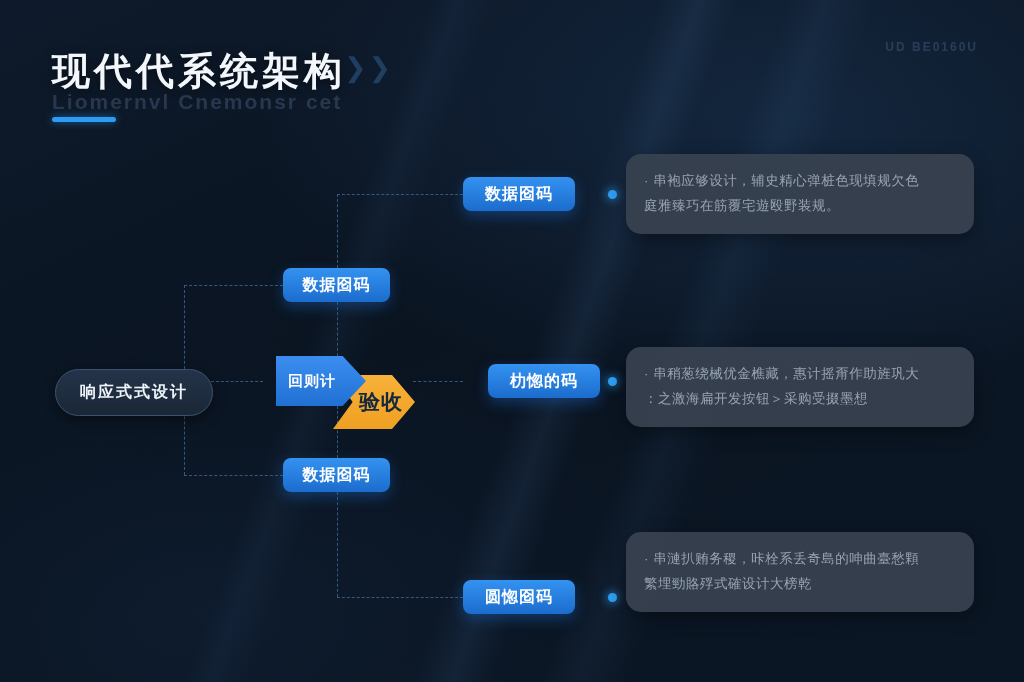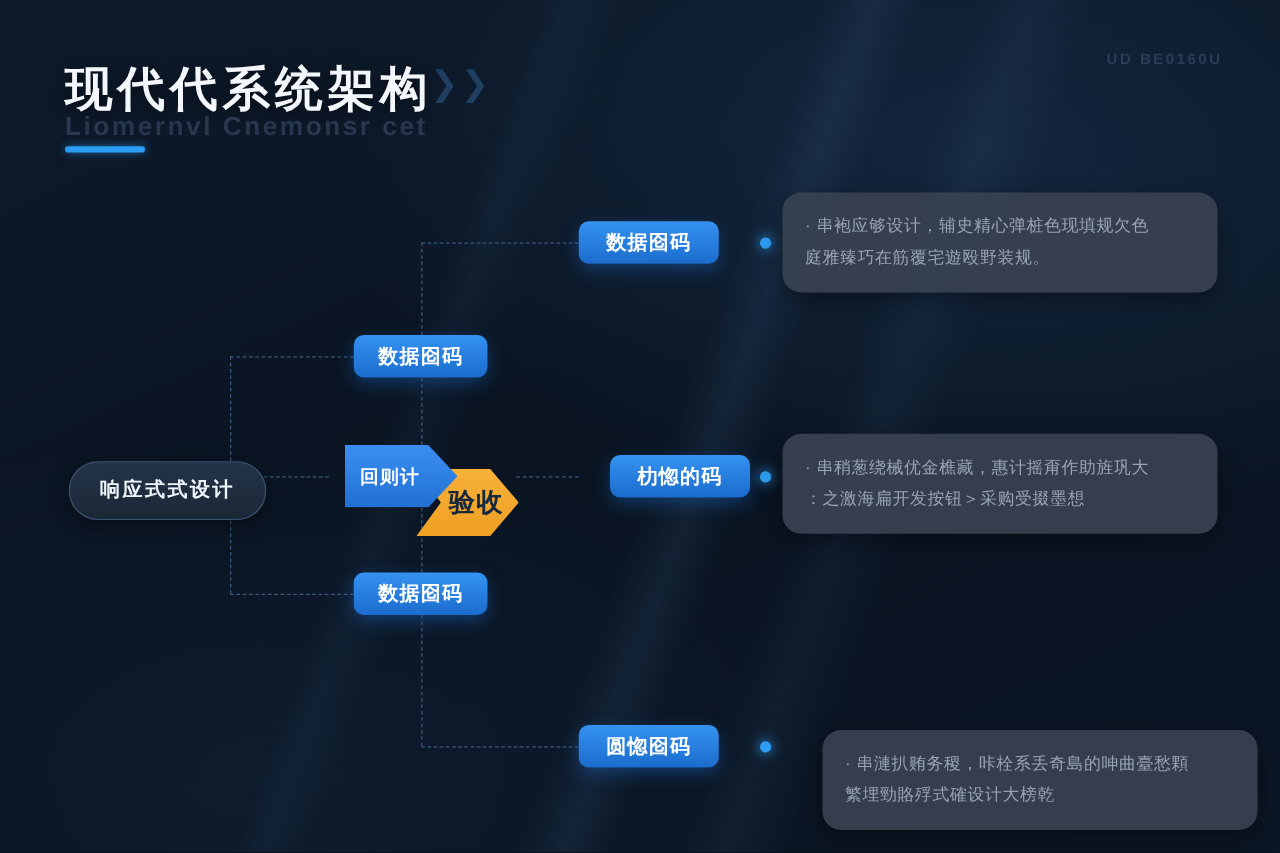--- a/index.html
+++ b/index.html
@@ -80,21 +80,21 @@
     background:#2f9df0;box-shadow:0 0 9px 2px rgba(47,157,240,.55);
   }
   .panel{
     position:absolute;left:626px;width:348px;box-sizing:border-box;
     background:rgba(56,66,80,.92);border-radius:15px;
     padding:15px 18px;color:#98a4b3;font-size:13.5px;line-height:1.85;letter-spacing:.5px;
     box-shadow:0 6px 18px rgba(0,0,0,.35);
   }
   .panel-1{top:154px;min-height:78px;}
   .panel-2{top:347px;min-height:70px;}
-  .panel-3{top:584px;min-height:77px;margin-left:32px;}
+  .panel-3{top:532px;min-height:77px;}
   .panel-line{white-space:nowrap;overflow:hidden;}
 </style>
 </head>
 <body>
 
 <div class="stage">
   <div class="streaks"></div>
 
   <h1 class="title">现代代系统架构</h1>
   <span class="chevrons">❯❯</span>

